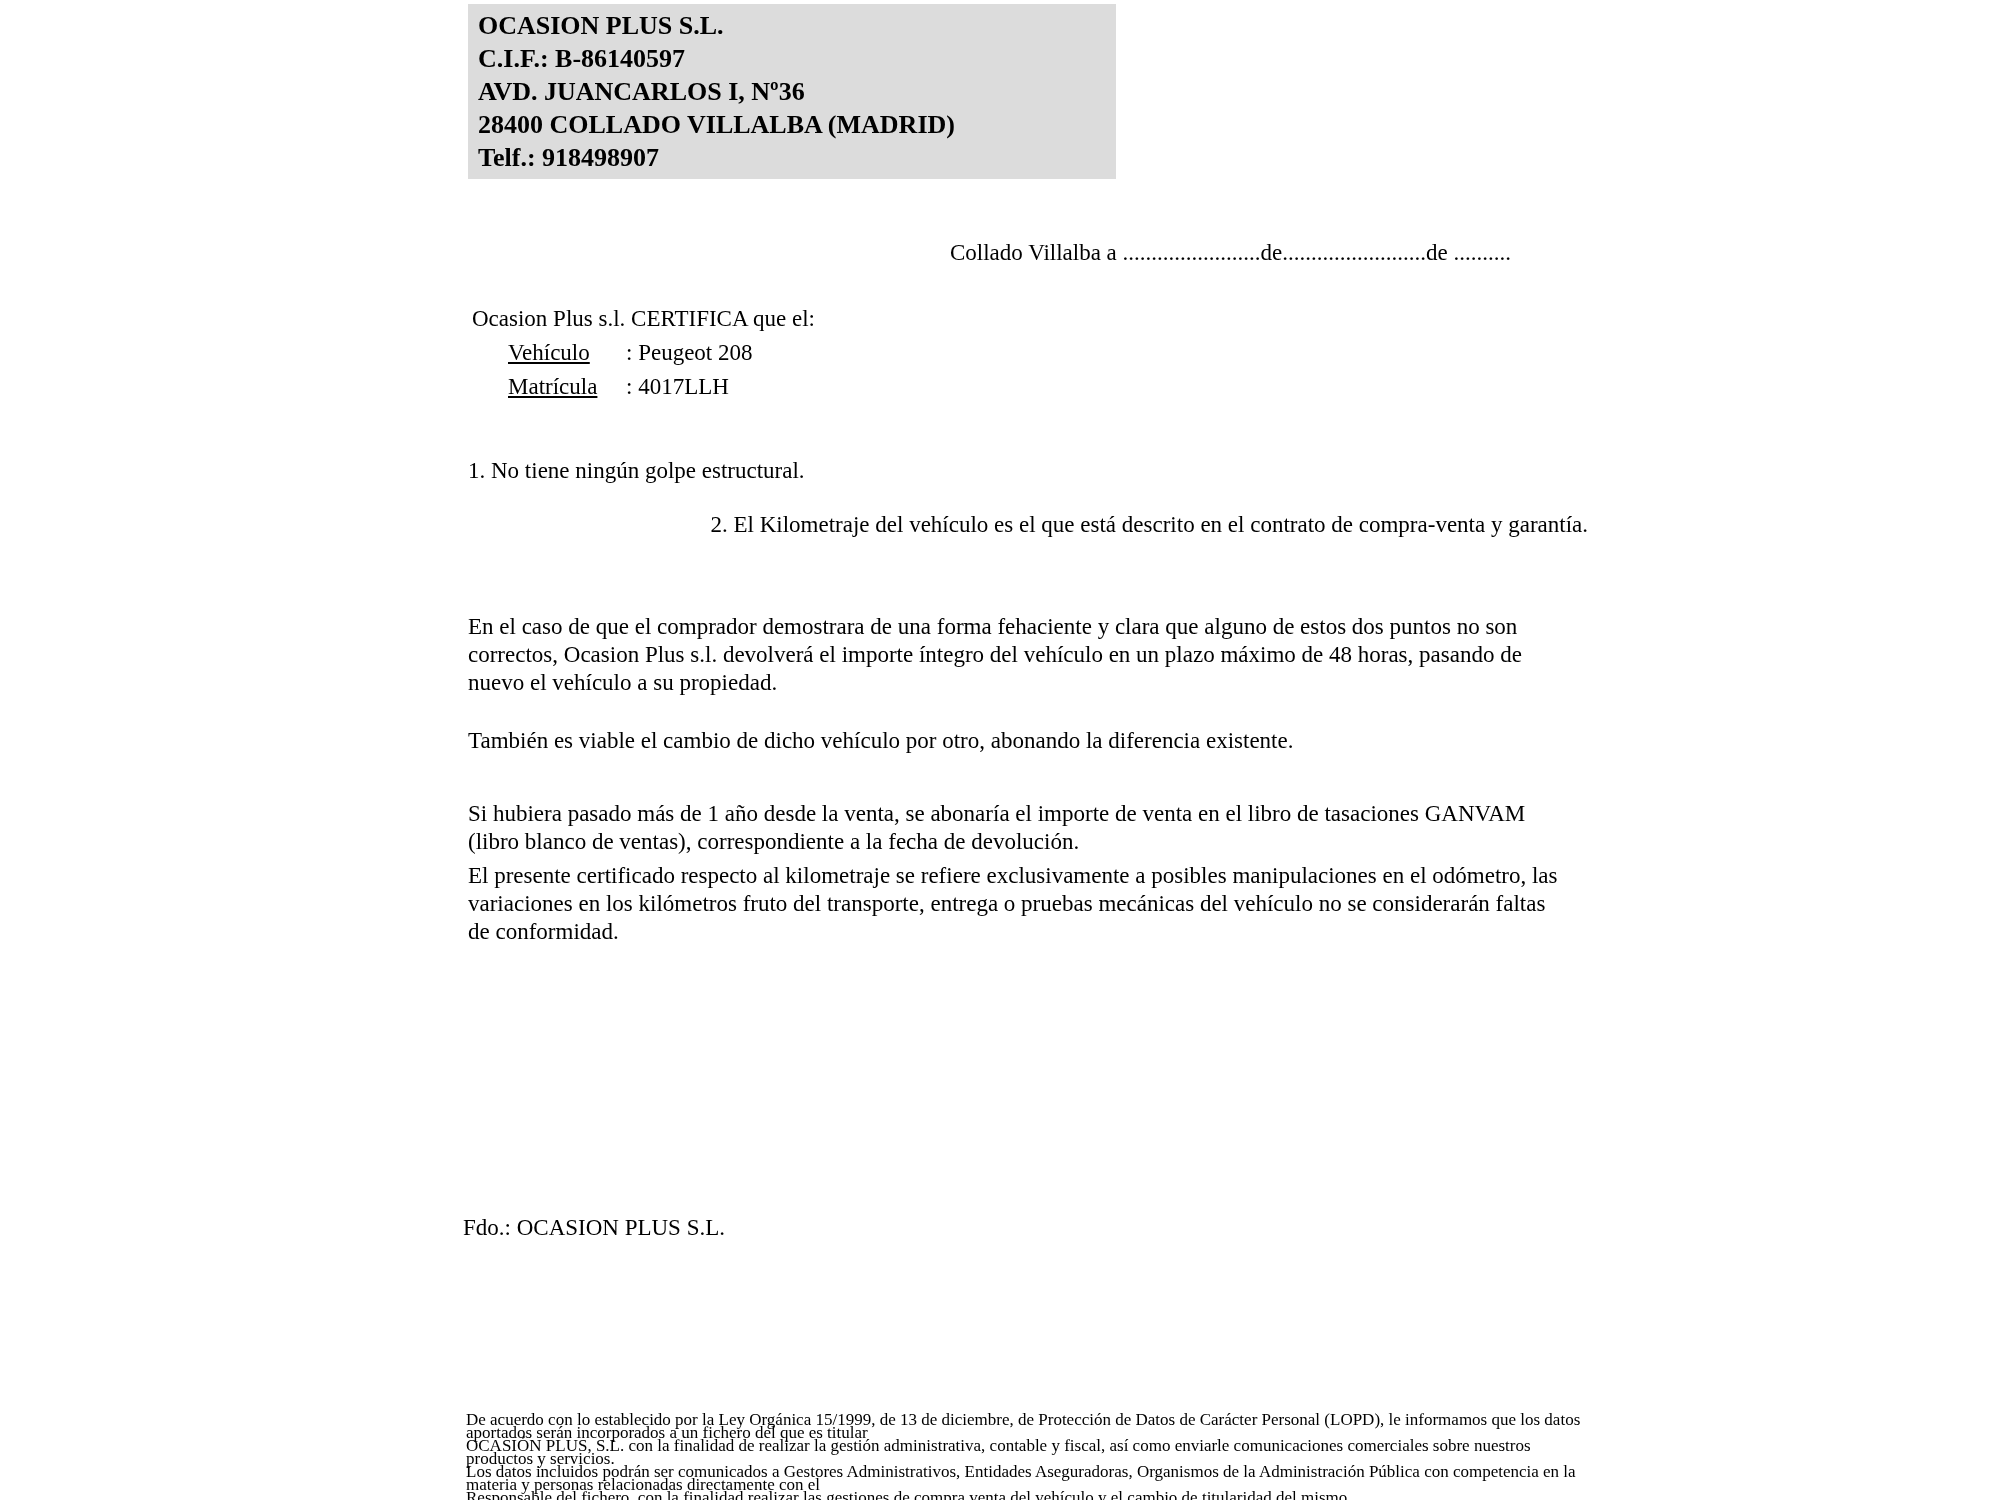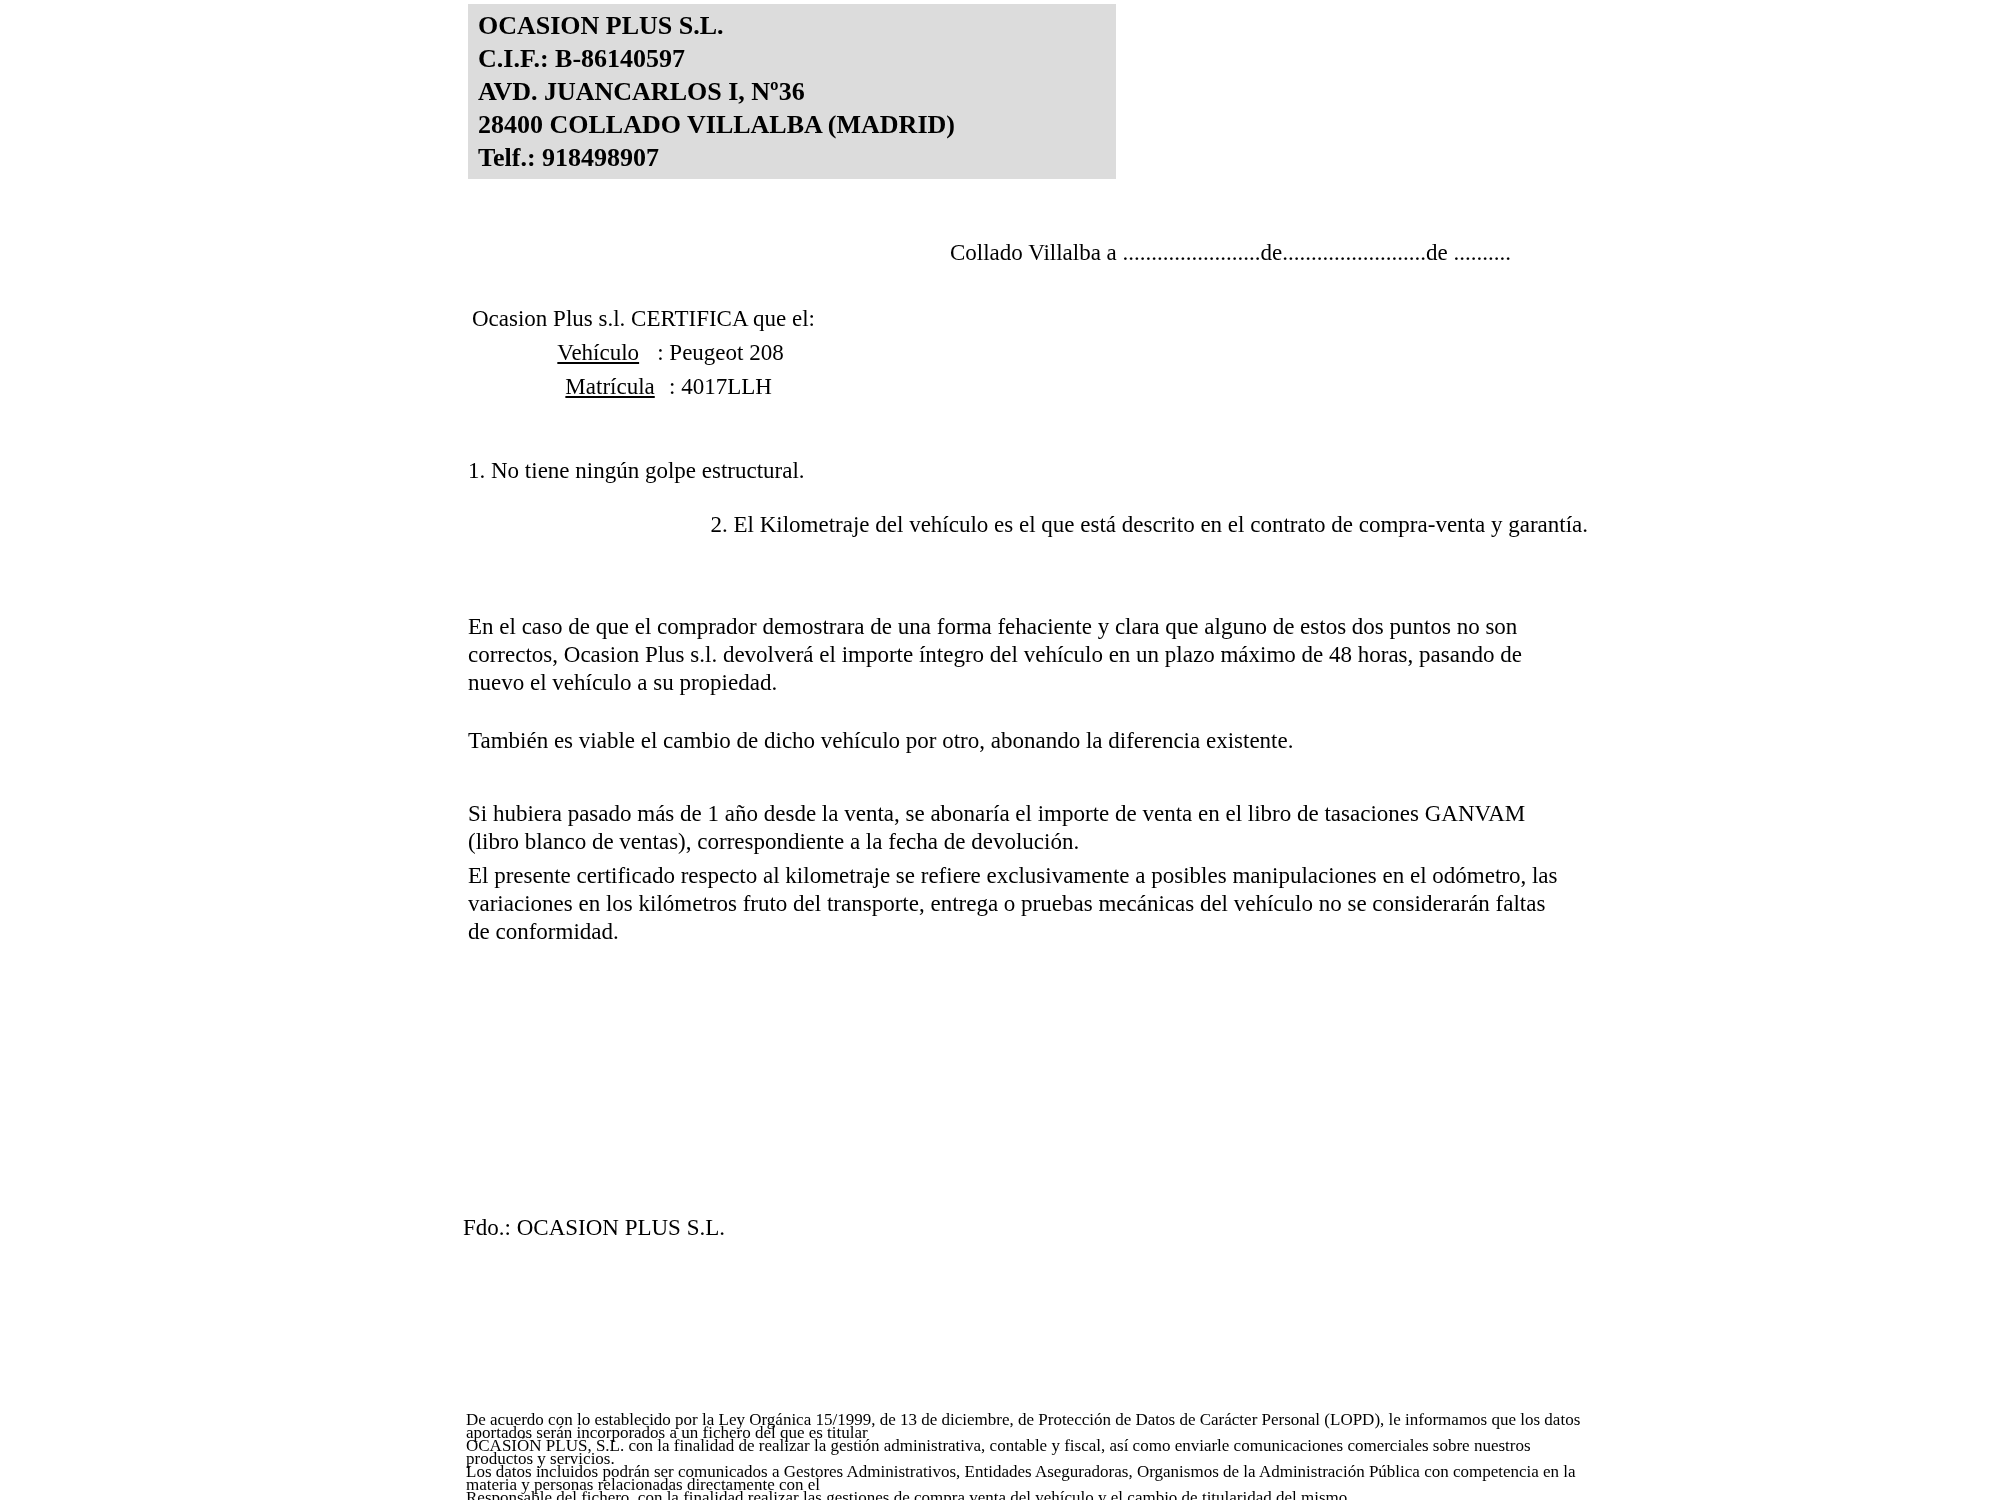--- a/index.html
+++ b/index.html
@@ -33,21 +33,20 @@
     top: 240px;
     font-size: 23px;
     white-space: nowrap;
   }
   .cert-block {
     position: absolute;
     left: 472px;
     top: 302px;
     font-size: 23px;
     line-height: 34px;
-    text-align: center;
   }
   .cert-label {
     display: inline-block;
     width: 118px;
     text-decoration: underline;
     margin-left: 36px;
   }
   .numbered-item {
     position: absolute;
     left: 468px;

